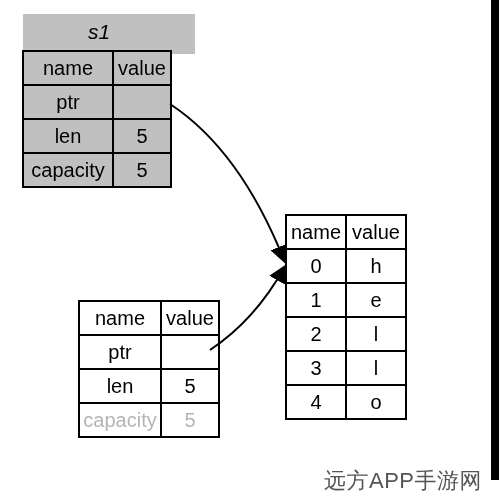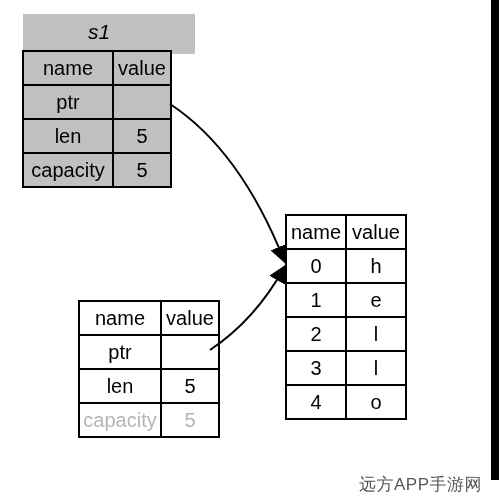--- a/index.html
+++ b/index.html
@@ -66,21 +66,21 @@
   svg.arrows {
     position: absolute;
     top: 0; left: 0;
     width: 500px; height: 500px;
     pointer-events: none;
   }
   .watermark {
     position: absolute;
     right: 18px;
     bottom: 4px;
-    font-size: 17px;
+    font-size: 22px;
     color: #555;
     letter-spacing: 0.5px;
     font-family: "Microsoft YaHei", Arial, sans-serif;
   }
   .s1-title-bg {
     position: absolute;
     left: 23px;
     top: 14px;
     width: 172px;
     height: 40px;

